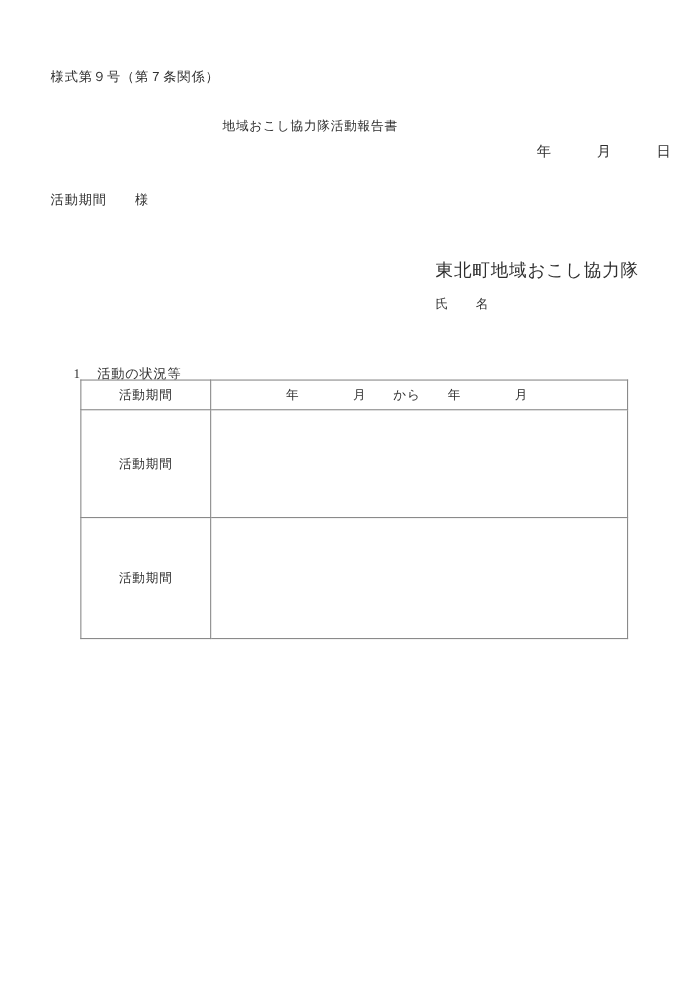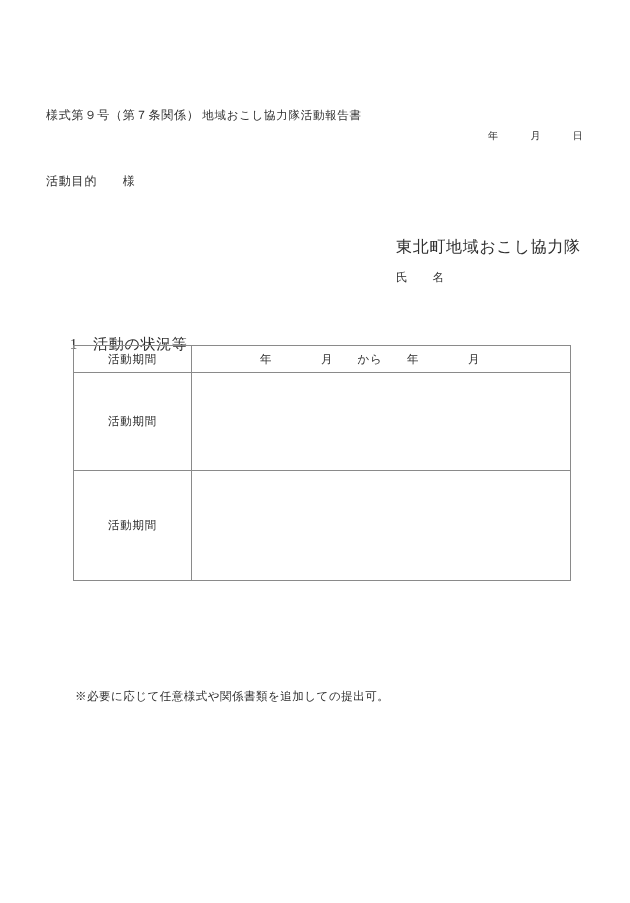--- a/index.html
+++ b/index.html
@@ -30,39 +30,38 @@
     letter-spacing: 0.6px;
     color: #2f2f2f;
   }
 
   
   .form-no {
     left: 46px;
     top: 64px;
     font-size: 12px;
     letter-spacing: 0.8px;
-    margin-top: 45px;
   }
 
   
   .doc-title {
     left: 0;
     top: 110px;
     width: 564px;
     text-align: center;
     font-size: 11.5px;
     letter-spacing: 0.7px;
     white-space: pre;
   }
 
   
   .date-line {
     left: 488px;
     top: 131px;
-    font-size: 10px;
+    font-size: 13px;
     letter-spacing: 0.6px;
   }
 
   
   .addressee {
     left: 46px;
     top: 175px;
     font-size: 12px;
     letter-spacing: 0.8px;
   }
@@ -78,21 +77,21 @@
     left: 396px;
     top: 272px;
     font-size: 11.5px;
     letter-spacing: 0.7px;
   }
 
   
   .section-head {
     left: 52px;
     top: 322px;
-    font-size: 15px;
+    font-size: 12px;
     letter-spacing: 0.7px;
   }
   .section-head .num { margin-right: 15px; }
 
   
   .form-table {
     position: absolute;
     left: 73px;
     top: 345px;
     width: 495px;
@@ -138,21 +137,21 @@
 <body>
 
 <div class="page">
 
   <div class="txt form-no">様式第９号（第７条関係）</div>
 
   <div class="txt doc-title">地域おこし協力隊活動報告書</div>
 
   <div class="txt date-line">年　　　月　　　日</div>
 
-  <div class="txt addressee">活動目的　　様</div>
+  <div class="txt addressee">活動期間　　様</div>
 
   <div class="txt sig-org">東北町地域おこし協力隊</div>
 
   <div class="txt sig-name">氏　　名</div>
 
   <div class="txt section-head">
     <span class="num">1</span><span>活動の状況等</span>
   </div>
 
   <table class="form-table">
@@ -167,15 +166,14 @@
         <td class="col-label">活動期間</td>
         <td class="col-value"></td>
       </tr>
       <tr class="row-content">
         <td class="col-label">活動期間</td>
         <td class="col-value"></td>
       </tr>
     </tbody>
   </table>
 
-  <div class="txt footnote">※必要に応じて任意様式や関係書類を追加しての提出可。</div>
 
 </div>
 
 </body></html>

